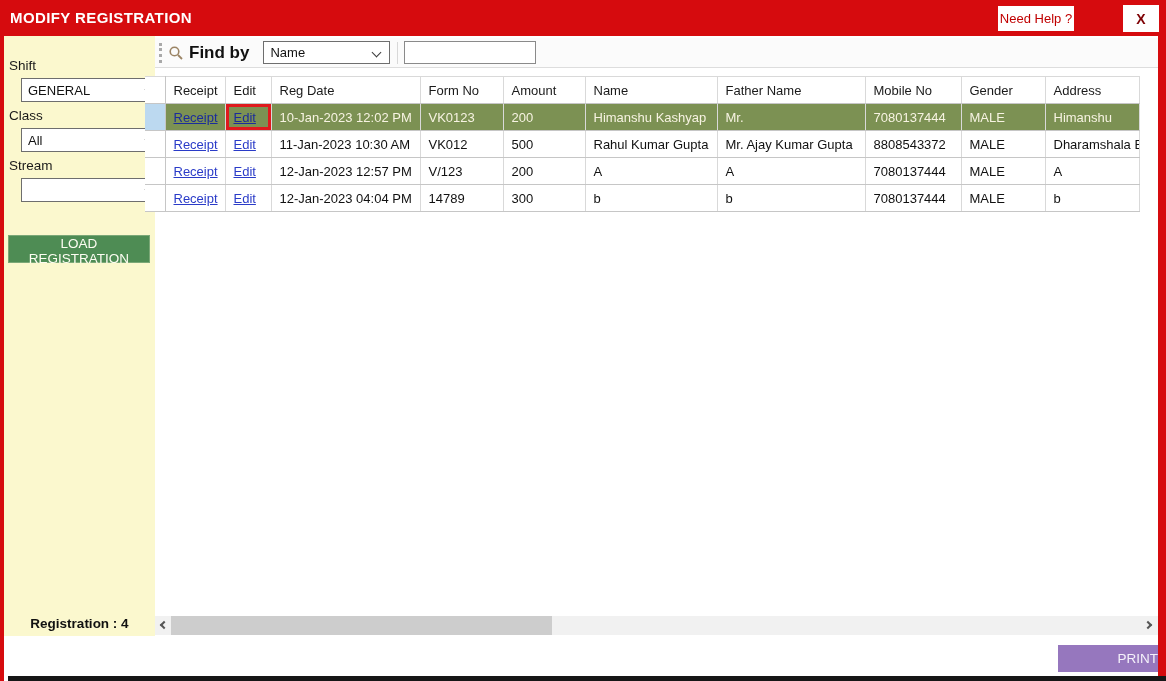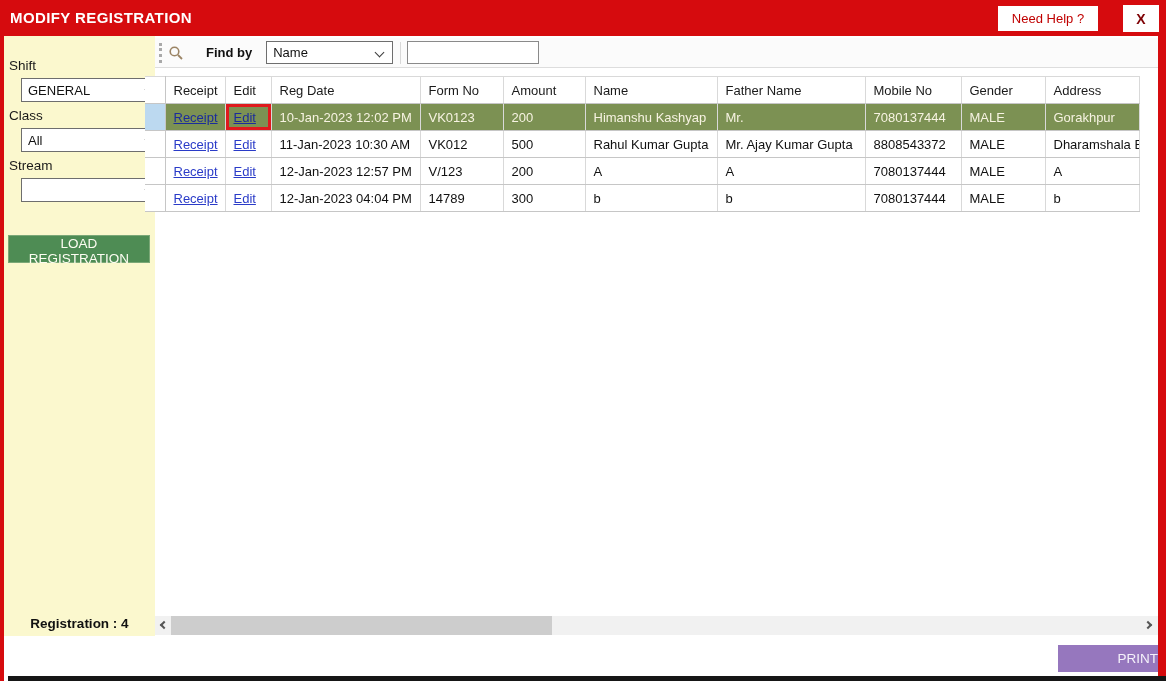--- a/index.html
+++ b/index.html
@@ -4,21 +4,21 @@
 <style>
   * { margin:0; padding:0; box-sizing:border-box; font-family:"Liberation Sans",sans-serif; }
   html,body { background:#ffffff; }
   .window { position:relative; width:1166px; height:681px; background:#ffffff; overflow:hidden;text-decoration:underline; }
 
   
   .titlebar { position:absolute; left:0; top:0; width:1166px; height:36px;
               background:var(--titlebar-red,#D60B0E); }
   .title { position:absolute; left:10px; top:9px; color:#fff; font-weight:bold;
            font-size:15px; letter-spacing:.4px; }
-  .need-help { position:absolute; left:998px; top:6px; width:100px; height:25px;
+  .need-help { position:absolute; left:998px; top:6px; width:76px; height:25px;
                background:#fff; color:var(--help-text-red,#C00000); font-size:13px;
                border:none; cursor:pointer; }
   .close-btn { position:absolute; left:1123px; top:5px; width:36px; height:27px;
                background:#fff; color:var(--close-text-red,#7E0004); font-size:14px;
                font-weight:bold; border:none; cursor:pointer; }
 
   
   .border-left  { position:absolute; left:0; top:36px; width:4px; height:645px; background:var(--titlebar-red,#D60B0E); }
   .border-right { position:absolute; left:1158px; top:36px; width:8px; height:640px; background:var(--titlebar-red,#D60B0E); }
   .bottom-strip { position:absolute; left:8px; top:676px; width:1158px; height:5px; background:#161616; }
@@ -39,21 +39,21 @@
               border:1px solid #7BA877; font-size:13.5px; cursor:pointer; }
   .reg-count { position:absolute; bottom:5px; left:0; width:100%; text-align:center;
                font-weight:bold; font-size:13.5px; color:#111; }
 
   
   .toolbar { position:absolute; left:155px; top:38px; width:1003px; height:30px;
              background:#FBFBFB; border-bottom:1px solid #DDDDDD;
              display:flex; align-items:center; }
   .grip { width:0; height:20px; margin-left:4px; border-left:3px dotted #A9A9A9; cursor:grab; }
   .search-icon { margin-left:6px; }
-  .findby { font-weight:bold; font-size:13px; margin-left:22px; color:#111; }
+  .findby { font-weight:bold; font-size:17px; margin-left:5px; color:#111; }
   .toolbar-combo { margin-left:14px; width:127px; height:23px; }
   .toolbar-sep { width:1px; height:22px; background:#D8D8D8; margin-left:7px; }
   .search-input { margin-left:6px; width:132px; height:23px; border:1px solid #8A8A8A;
                   font-size:13px; padding:0 4px; background:#fff; }
 
   
   .grid-wrap { position:absolute; left:145px; top:76px; width:995px; }
   table { border-collapse:collapse; table-layout:fixed; width:995px; font-size:13px; }
   th { height:27px; font-weight:normal; text-align:left; padding:0 2px 0 8px; background:#fff;
        color:#1a1a1a; border-top:1px solid #D9D9D9; border-right:1px solid #D9D9D9;
@@ -171,21 +171,21 @@
             <td class="rowhdr"></td>
             <td><a>Receipt</a></td>
             <td class="annotated"><a>Edit</a></td>
             <td>10-Jan-2023 12:02 PM</td>
             <td>VK0123</td>
             <td>200</td>
             <td>Himanshu Kashyap</td>
             <td>Mr.</td>
             <td>7080137444</td>
             <td>MALE</td>
-            <td>Gorakhpur</td>
+            <td>Himanshu</td>
           </tr>
           <tr>
             <td class="rowhdr"></td>
             <td><a>Receipt</a></td>
             <td><a>Edit</a></td>
             <td>11-Jan-2023 10:30 AM</td>
             <td>VK012</td>
             <td>500</td>
             <td>Rahul Kumar Gupta</td>
             <td>Mr. Ajay Kumar Gupta</td>

